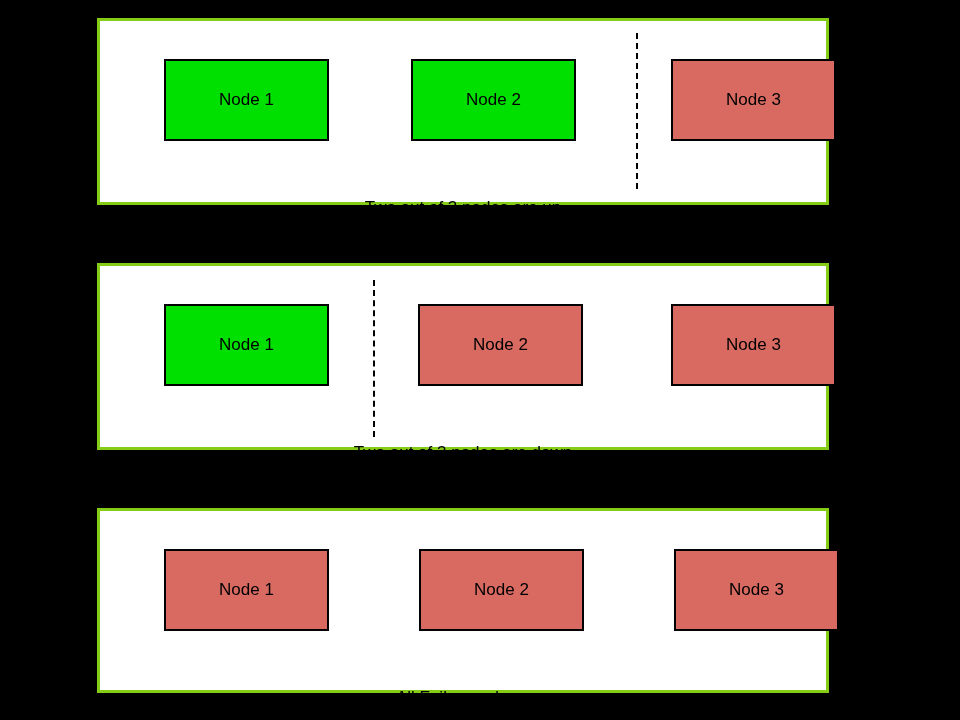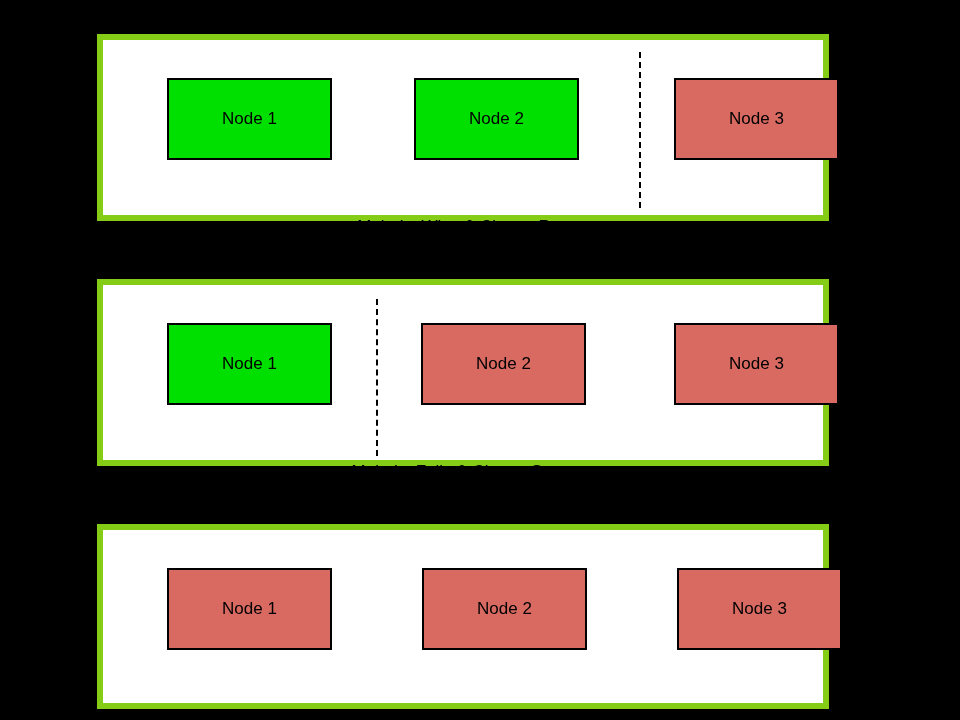--- a/index.html
+++ b/index.html
@@ -14,23 +14,22 @@
     height: 720px;
     background: #000000;
     overflow: hidden;
   }
   .panel {
     position: absolute;
     left: 97px;
     width: 732px;
     height: 187px;
     background: #ffffff;
-    border: 6px solid #84cc16;
+    border: 3px solid #84cc16;
     box-sizing: border-box;
-    margin-top: 16px;
   }
   .panel.p1 { top: 18px; }
   .panel.p2 { top: 263px; }
   .panel.p3 { top: 508px; height: 185px; }
 
   .node {
     position: absolute;
     top: 38px;
     width: 165px;
     height: 82px;
@@ -77,36 +76,38 @@
       <span>Node 1</span>
     </div>
     <div class="node n2" style="background: rgb(0, 224, 0);">
       <span>Node 2</span>
     </div>
     <div class="node n3" style="background: rgb(217, 106, 98);">
       <span>Node 3</span>
     </div>
     <div class="divider"></div>
     <div class="caption">
+      <div>Two out of 3 nodes are up</div>
       <div>, Majority Wins &amp; Cluster Runs</div>
     </div>
   </section>
 
   <section class="panel p2">
     <div class="node n1" style="background: rgb(0, 224, 0);">
       <span>Node 1</span>
     </div>
     <div class="node n2" style="background: rgb(217, 106, 98);">
       <span>Node 2</span>
     </div>
     <div class="node n3" style="background: rgb(217, 106, 98);">
       <span>Node 3</span>
     </div>
     <div class="divider"></div>
     <div class="caption">
+      <div>Two out of 3 nodes are down</div>
       <div>Majority Fails &amp; Cluster Stops</div>
     </div>
   </section>
 
   <section class="panel p3">
     <div class="node n1" style="background: rgb(217, 106, 98);">
       <span>Node 1</span>
     </div>
     <div class="node n2" style="background: rgb(217, 106, 98);">
       <span>Node 2</span>

